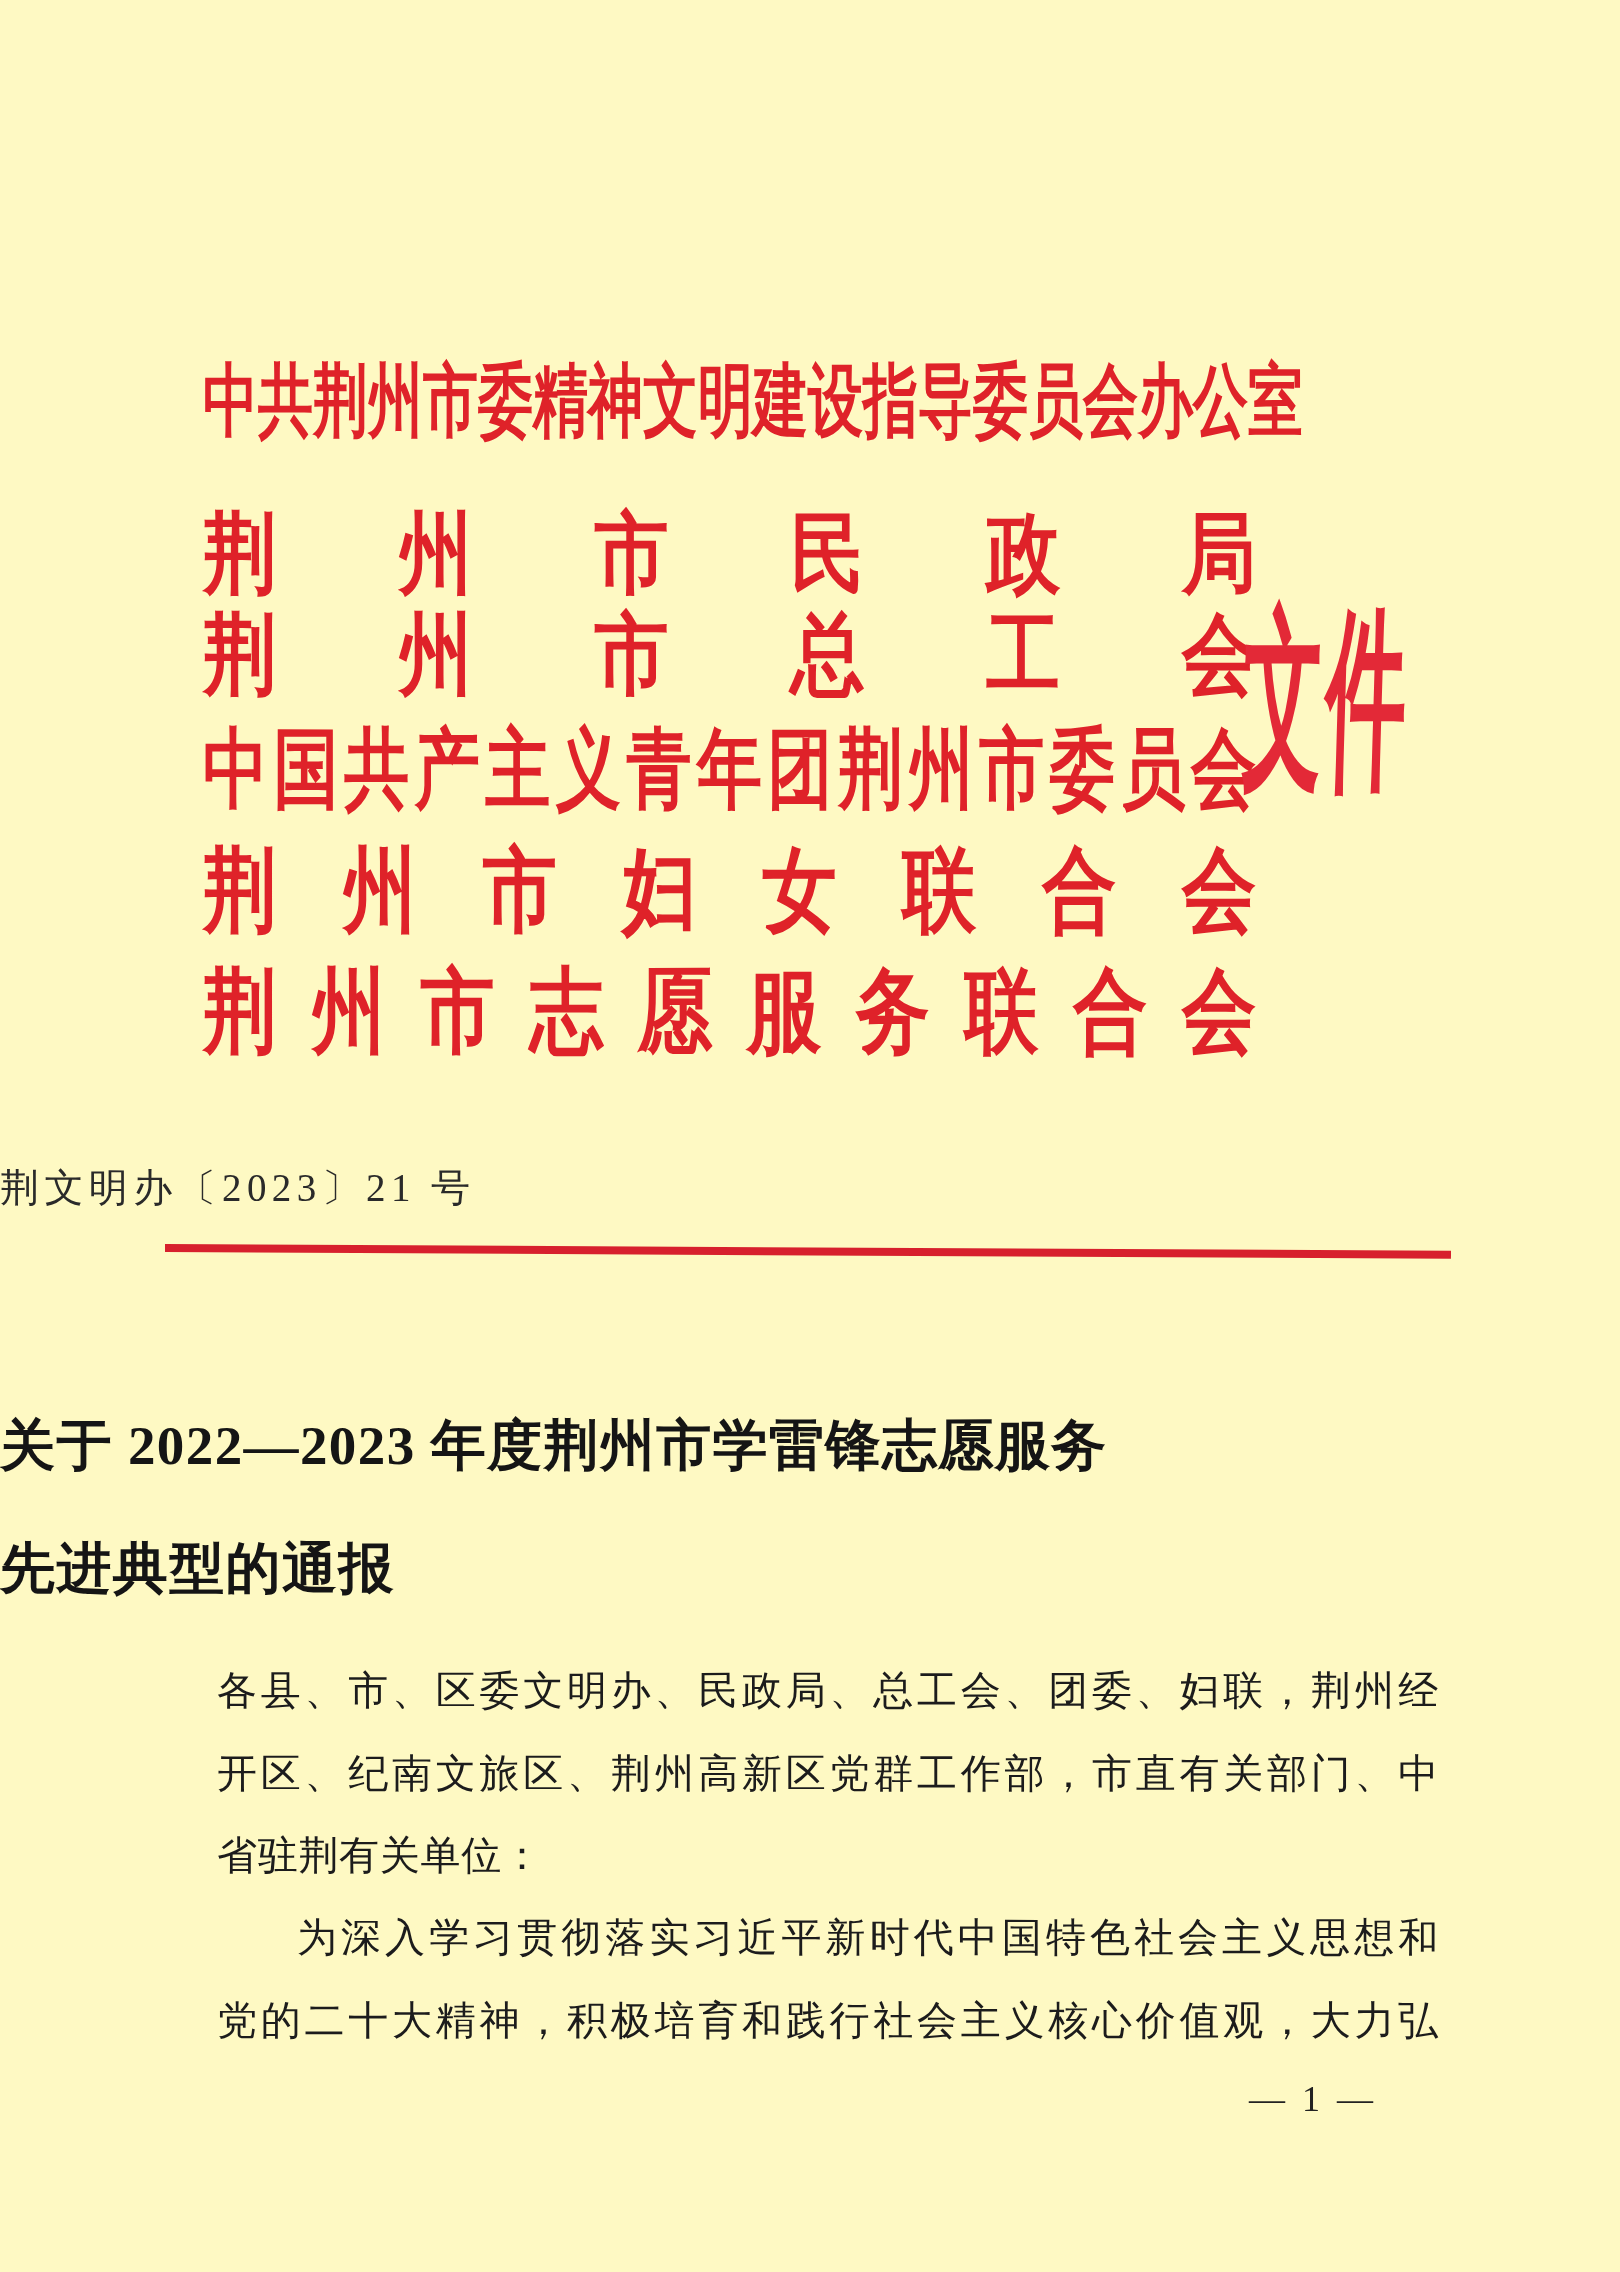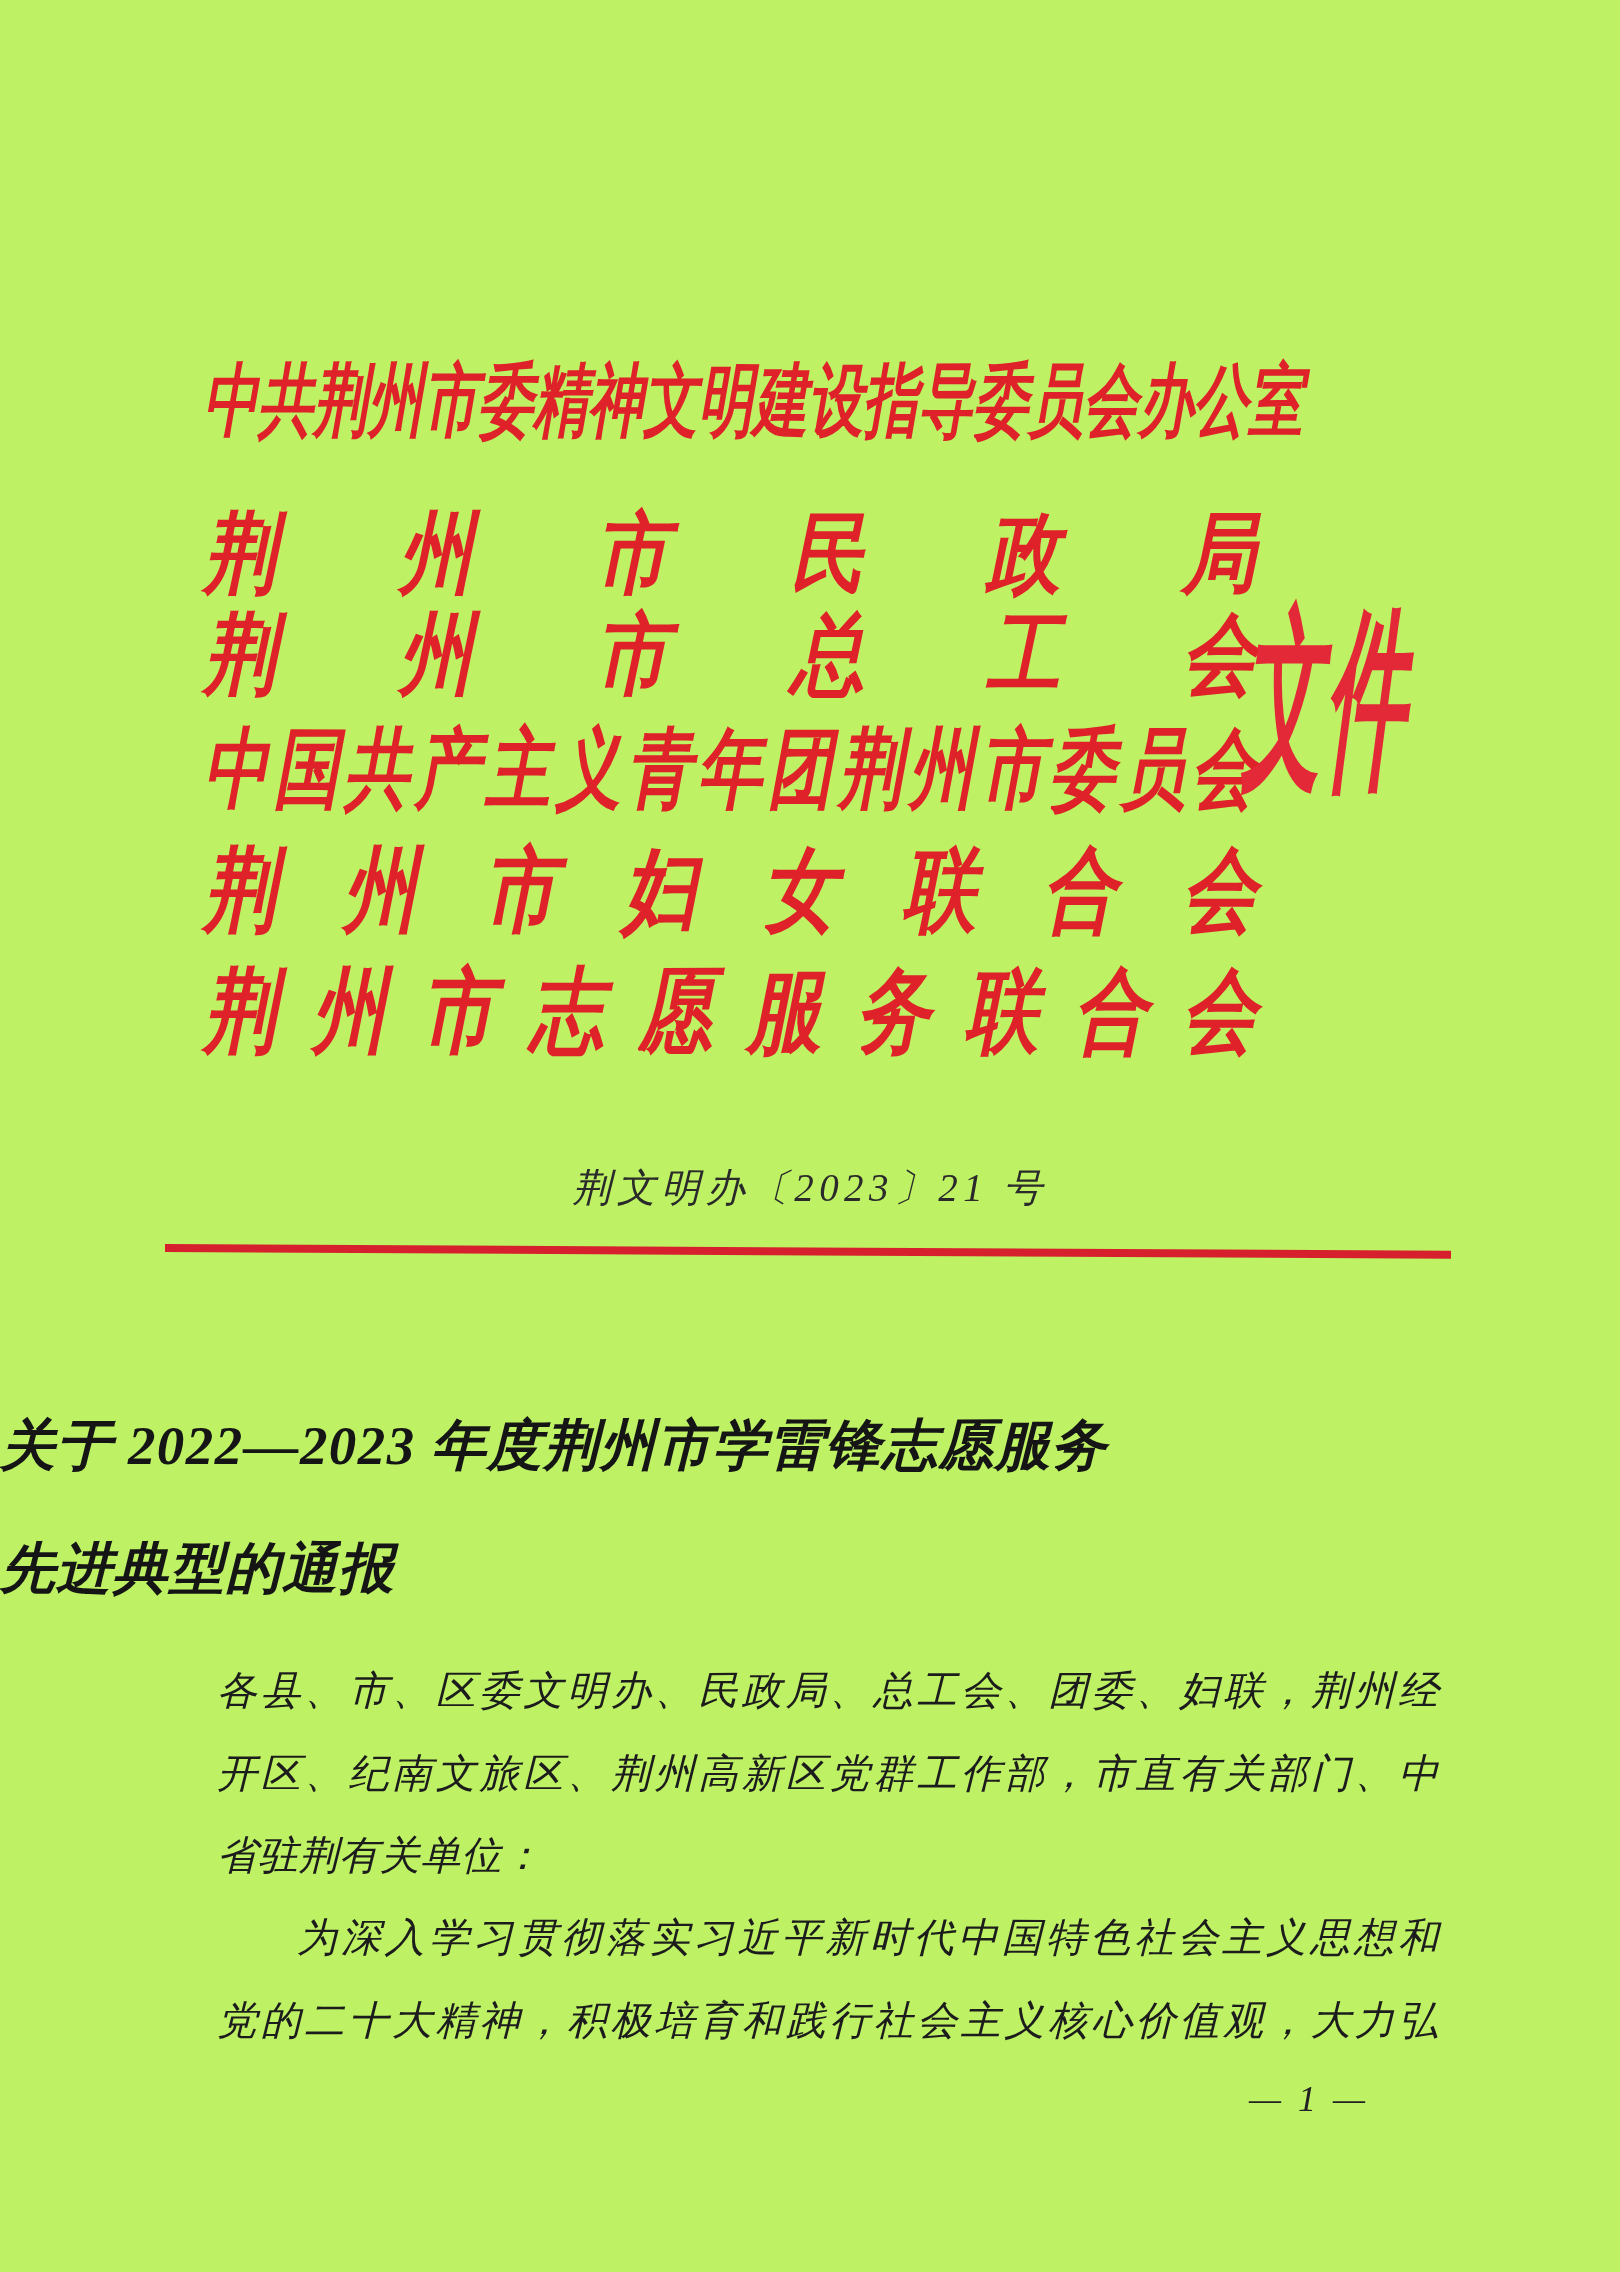--- a/index.html
+++ b/index.html
@@ -3,23 +3,22 @@
 <meta charset="utf-8">
 <style>
   * { margin: 0; padding: 0; box-sizing: border-box; }
   html, body { background: #ffffff; }
   body { font-family: "Liberation Serif", "DejaVu Serif", serif; }
 
   .page {
     position: relative;
     width: 1620px;
     height: 2273px;
-    background: #bef264;
+    background: #fef9c3;
     overflow: hidden;
-    font-style: italic;
   }
 
   
   .org-line {
     position: absolute;
     left: 203px;
     width: 1053px;
     color: #df2229;
     font-weight: bold;
     line-height: 1;
@@ -48,21 +47,20 @@
     transform: scaleY(2.45) skewX(-4deg);
     transform-origin: top left;
     white-space: nowrap;
   }
 
   .doc-number {
     position: absolute;
     top: 1167px;
     left: 0;
     width: 1620px;
-    text-align: center;
     font-size: 39px;
     letter-spacing: 5.4px;
     color: #2a2a2a;
     line-height: 1.1;
   }
 
   .red-separator {
     position: absolute;
     top: 1244px;
     left: 165px;

